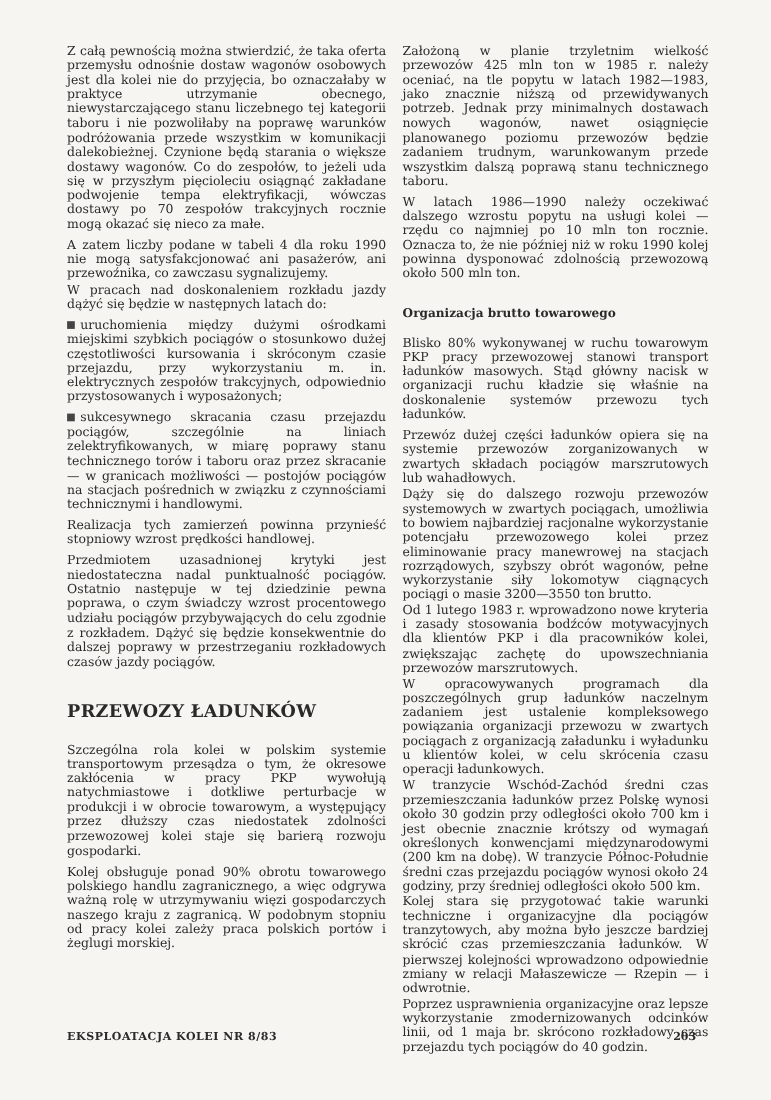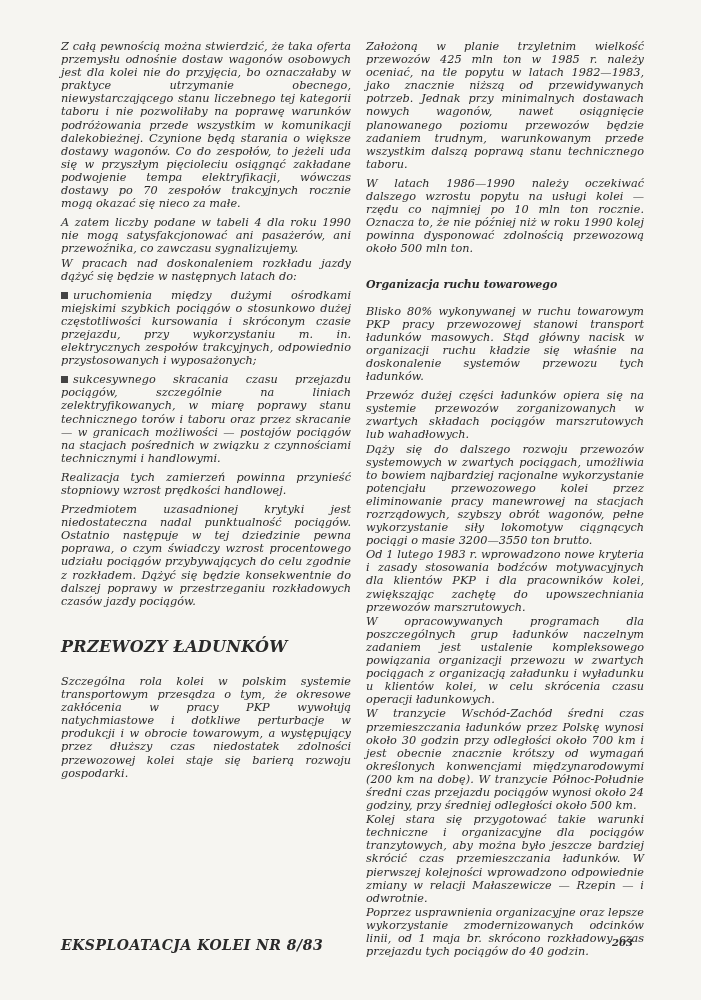--- a/index.html
+++ b/index.html
@@ -3,31 +3,31 @@
 <meta charset="utf-8">
 <style>
   html, body { margin: 0; padding: 0; }
   body {
     width: 701px; height: 1000px; overflow: hidden;
     background: #f6f5f1;
     font-family: "DejaVu Serif", "Liberation Serif", serif;
     color: #2a2a2a;
     position: relative;
   }
-  .page { position: absolute; left: 0; top: 0; width: 701px; height: 732px; font-style: italic; }
+  .page { position: absolute; left: 0; top: 0; width: 701px; height: 732px; }
   .col { position: absolute; top: 40px; font-size: 11.3px; line-height: 13.1px; text-align: justify; }
   .col-left { left: 61px; width: 290px; }
   .col-right { left: 366px; width: 278px; }
   p { margin: 0 0 6px 0; }
   p.tight { margin-bottom: 1px; }
   .bullet-item { margin: 0 0 6px 0; }
   .bullet { display: inline-block; width: 7px; height: 7px; background: #444; margin-right: 5px; vertical-align: 0px; }
   h2.section { font-family: "DejaVu Serif", serif; font-weight: bold; font-size: 16px; letter-spacing: 0.3px; margin: 32px 0 22px 0; }
   h3.subsection { font-family: "DejaVu Serif", serif; font-weight: bold; font-size: 11px; margin: 22px 0 14px 0; }
-  .footer-left { position: absolute; left: 61px; top: 937px; font-size: 14px; font-weight: bold; letter-spacing: 0.5px; }
+  .footer-left { position: absolute; left: 61px; top: 937px; font-size: 10px; font-weight: bold; letter-spacing: 0.5px; }
   .page-number { position: absolute; left: 612px; top: 937px; font-size: 10px; font-weight: bold; }
 </style>
 </head>
 <body>
 
 <div class="page">
 
   <div class="col col-left">
     <p>Z całą pewnością można stwierdzić, że taka oferta przemysłu odnośnie dostaw wagonów osobowych jest dla kolei nie do przyjęcia, bo oznaczałaby w praktyce utrzymanie obecnego, niewystarczającego stanu liczebnego tej kategorii taboru i nie pozwoliłaby na poprawę warunków podróżowania przede wszystkim w komunikacji dalekobieżnej. Czynione będą starania o większe dostawy wagonów. Co do zespołów, to jeżeli uda się w przyszłym pięcioleciu osiągnąć zakładane podwojenie tempa elektryfikacji, wówczas dostawy po 70 zespołów trakcyjnych rocznie mogą okazać się nieco za małe.</p>
     <p class="tight">A zatem liczby podane w tabeli 4 dla roku 1990 nie mogą satysfakcjonować ani pasażerów, ani przewoźnika, co zawczasu sygnalizujemy.</p>
@@ -39,27 +39,28 @@
     <div class="bullet-item">
       <span class="bullet"></span><span>sukcesywnego skracania czasu przejazdu pociągów, szczególnie na liniach zelektryfikowanych, w miarę poprawy stanu technicznego torów i taboru oraz przez skracanie — w granicach możliwości — postojów pociągów na stacjach pośrednich w związku z czynnościami technicznymi i handlowymi.</span>
     </div>
 
     <p>Realizacja tych zamierzeń powinna przynieść stopniowy wzrost prędkości handlowej.</p>
     <p>Przedmiotem uzasadnionej krytyki jest niedostateczna nadal punktualność pociągów. Ostatnio następuje w tej dziedzinie pewna poprawa, o czym świadczy wzrost procentowego udziału pociągów przybywających do celu zgodnie z rozkładem. Dążyć się będzie konsekwentnie do dalszej poprawy w przestrzeganiu rozkładowych czasów jazdy pociągów.</p>
 
     <h2 class="section">PRZEWOZY ŁADUNKÓW</h2>
 
     <p>Szczególna rola kolei w polskim systemie transportowym przesądza o tym, że okresowe zakłócenia w pracy PKP wywołują natychmiastowe i dotkliwe perturbacje w produkcji i w obrocie towarowym, a występujący przez dłuższy czas niedostatek zdolności przewozowej kolei staje się barierą rozwoju gospodarki.</p>
+    <p>Kolej obsługuje ponad 90% obrotu towarowego polskiego handlu zagranicznego, a więc odgrywa ważną rolę w utrzymywaniu więzi gospodarczych naszego kraju z zagranicą. W podobnym stopniu od pracy kolei zależy praca polskich portów i żeglugi morskiej.</p>
   </div>
 
   <div class="col col-right">
     <p>Założoną w planie trzyletnim wielkość przewozów 425 mln ton w 1985 r. należy oceniać, na tle popytu w latach 1982—1983, jako znacznie niższą od przewidywanych potrzeb. Jednak przy minimalnych dostawach nowych wagonów, nawet osiągnięcie planowanego poziomu przewozów będzie zadaniem trudnym, warunkowanym przede wszystkim dalszą poprawą stanu technicznego taboru.</p>
     <p>W latach 1986—1990 należy oczekiwać dalszego wzrostu popytu na usługi kolei — rzędu co najmniej po 10 mln ton rocznie. Oznacza to, że nie później niż w roku 1990 kolej powinna dysponować zdolnością przewozową około 500 mln ton.</p>
 
-    <h3 class="subsection">Organizacja ruchu towarowego</h3>
+    <h3 class="subsection">Organizacja brutto towarowego</h3>
 
     <p>Blisko 80% wykonywanej w ruchu towarowym PKP pracy przewozowej stanowi transport ładunków masowych. Stąd główny nacisk w organizacji ruchu kładzie się właśnie na doskonalenie systemów przewozu tych ładunków.</p>
     <p class="tight">Przewóz dużej części ładunków opiera się na systemie przewozów zorganizowanych w zwartych składach pociągów marszrutowych lub wahadłowych.</p>
     <p class="tight">Dąży się do dalszego rozwoju przewozów systemowych w zwartych pociągach, umożliwia to bowiem najbardziej racjonalne wykorzystanie potencjału przewozowego kolei przez eliminowanie pracy manewrowej na stacjach rozrządowych, szybszy obrót wagonów, pełne wykorzystanie siły lokomotyw ciągnących pociągi o masie 3200—3550 ton brutto.</p>
     <p class="tight">Od 1 lutego 1983 r. wprowadzono nowe kryteria i zasady stosowania bodźców motywacyjnych dla klientów PKP i dla pracowników kolei, zwiększając zachętę do upowszechniania przewozów marszrutowych.</p>
     <p class="tight">W opracowywanych programach dla poszczególnych grup ładunków naczelnym zadaniem jest ustalenie kompleksowego powiązania organizacji przewozu w zwartych pociągach z organizacją załadunku i wyładunku u klientów kolei, w celu skrócenia czasu operacji ładunkowych.</p>
     <p class="tight">W tranzycie Wschód-Zachód średni czas przemieszczania ładunków przez Polskę wynosi około 30 godzin przy odległości około 700 km i jest obecnie znacznie krótszy od wymagań określonych konwencjami międzynarodowymi (200 km na dobę). W tranzycie Północ-Południe średni czas przejazdu pociągów wynosi około 24 godziny, przy średniej odległości około 500 km.</p>
     <p class="tight">Kolej stara się przygotować takie warunki techniczne i organizacyjne dla pociągów tranzytowych, aby można było jeszcze bardziej skrócić czas przemieszczania ładunków. W pierwszej kolejności wprowadzono odpowiednie zmiany w relacji Małaszewicze — Rzepin — i odwrotnie.</p>
     <p>Poprzez usprawnienia organizacyjne oraz lepsze wykorzystanie zmodernizowanych odcinków linii, od 1 maja br. skrócono rozkładowy czas przejazdu tych pociągów do 40 godzin.</p>
   </div>

